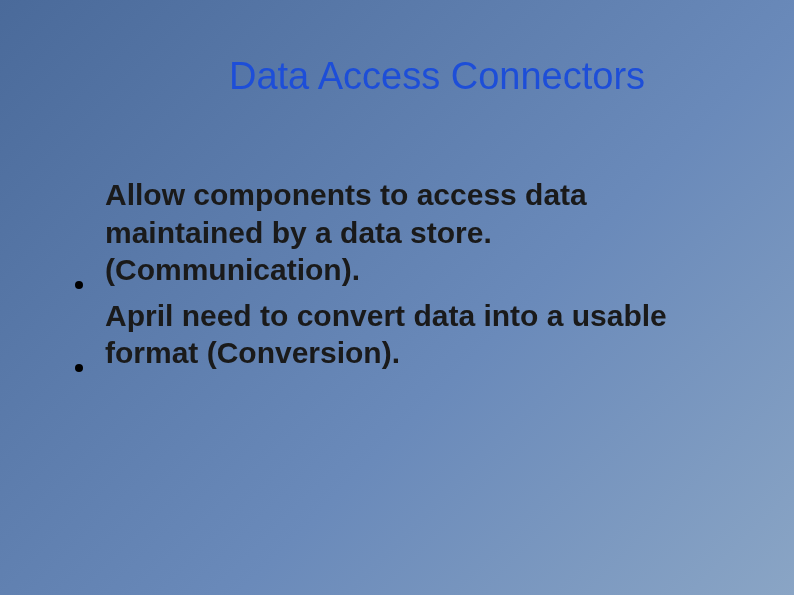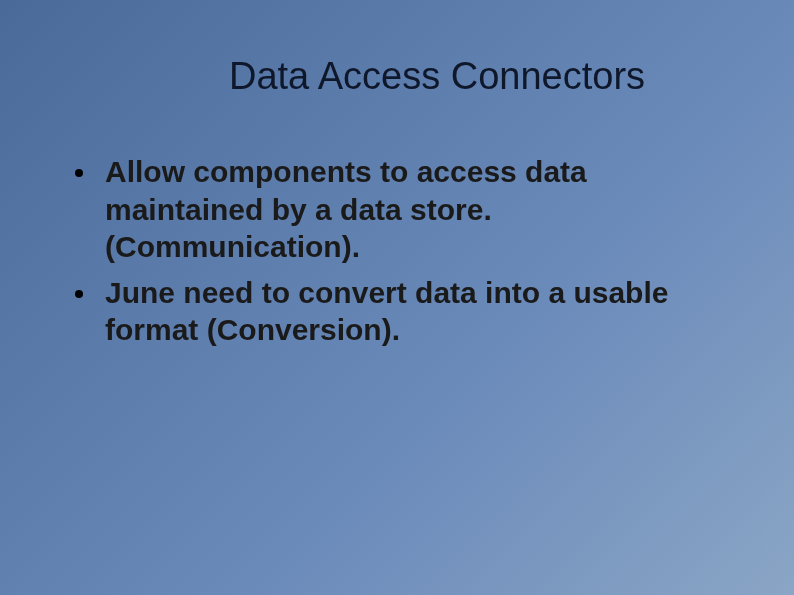--- a/index.html
+++ b/index.html
@@ -16,32 +16,32 @@
     position: relative;
   }
   .slide {
     width: 100%;
     height: 100%;
     padding: 55px 55px 40px 55px;
   }
   .title {
     font-size: 38px;
     font-weight: normal;
-    color: #0f172a;
+    color: #1d4ed8;
     text-align: center;
-    margin-bottom: 55px;
+    margin-bottom: 78px;
     margin-left: 80px;
   }
   .content {
     padding-left: 20px;
     padding-right: 10px;
   }
   .bullet-item {
     display: flex;
-    align-items: flex-start;
+    align-items: flex-end;
     margin-bottom: 8px;
   }
   .bullet {
     flex-shrink: 0;
     width: 8px;
     height: 8px;
     background: #000;
     border-radius: 50%;
     margin-top: 16px;
     margin-right: 22px;
@@ -58,16 +58,16 @@
 
 <div class="slide">
   <h1 class="title">Data Access Connectors</h1>
   <div class="content">
     <div class="bullet-item">
       <div class="bullet"></div>
       <div class="bullet-text">Allow components to access data maintained by a data store. (Communication).</div>
     </div>
     <div class="bullet-item">
       <div class="bullet"></div>
-      <div class="bullet-text">June need to convert data into a usable format (Conversion).</div>
+      <div class="bullet-text">April need to convert data into a usable format (Conversion).</div>
     </div>
   </div>
 </div>
 
 </body></html>

